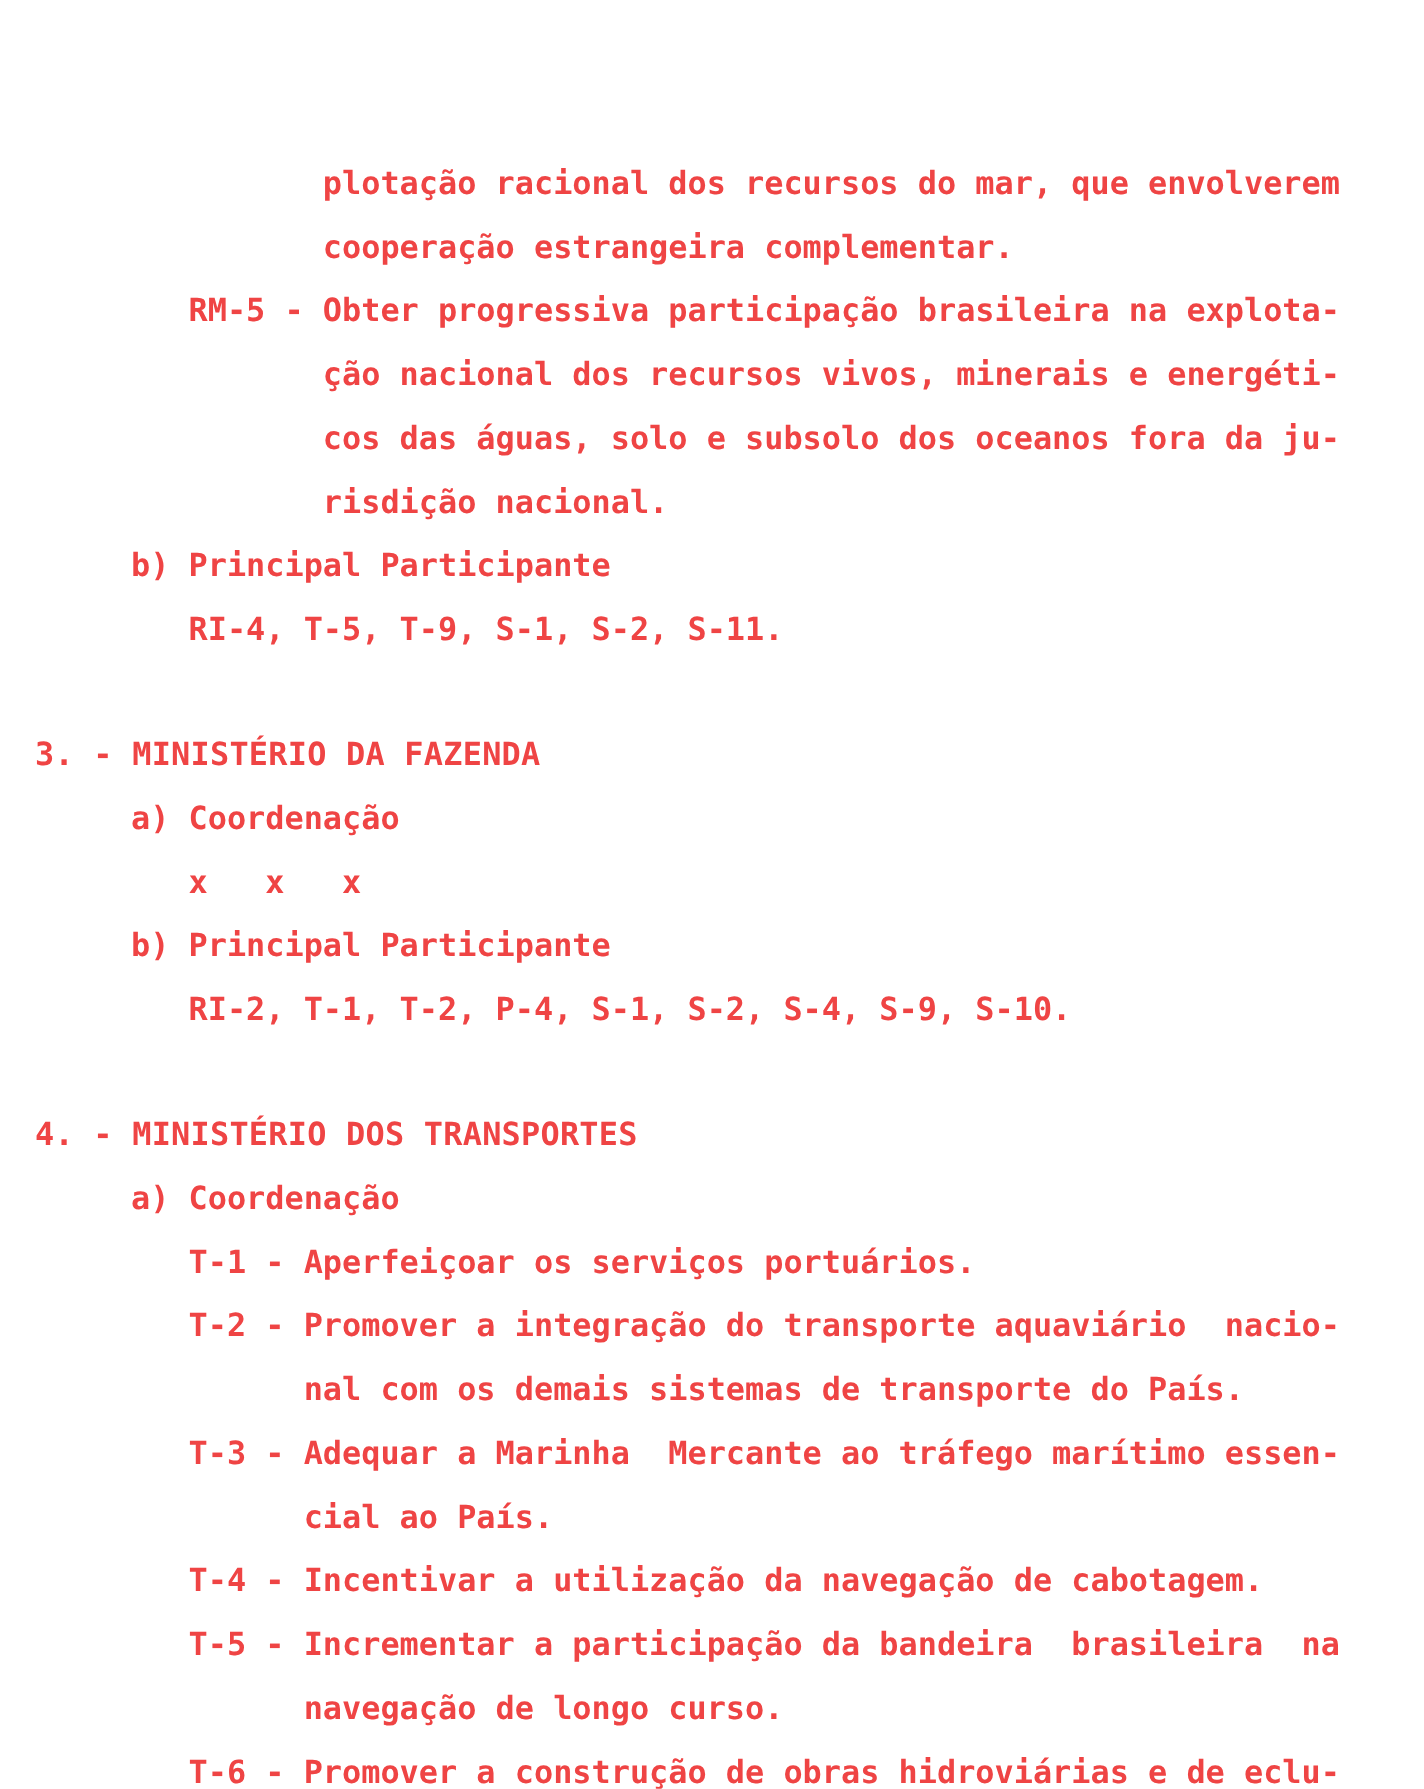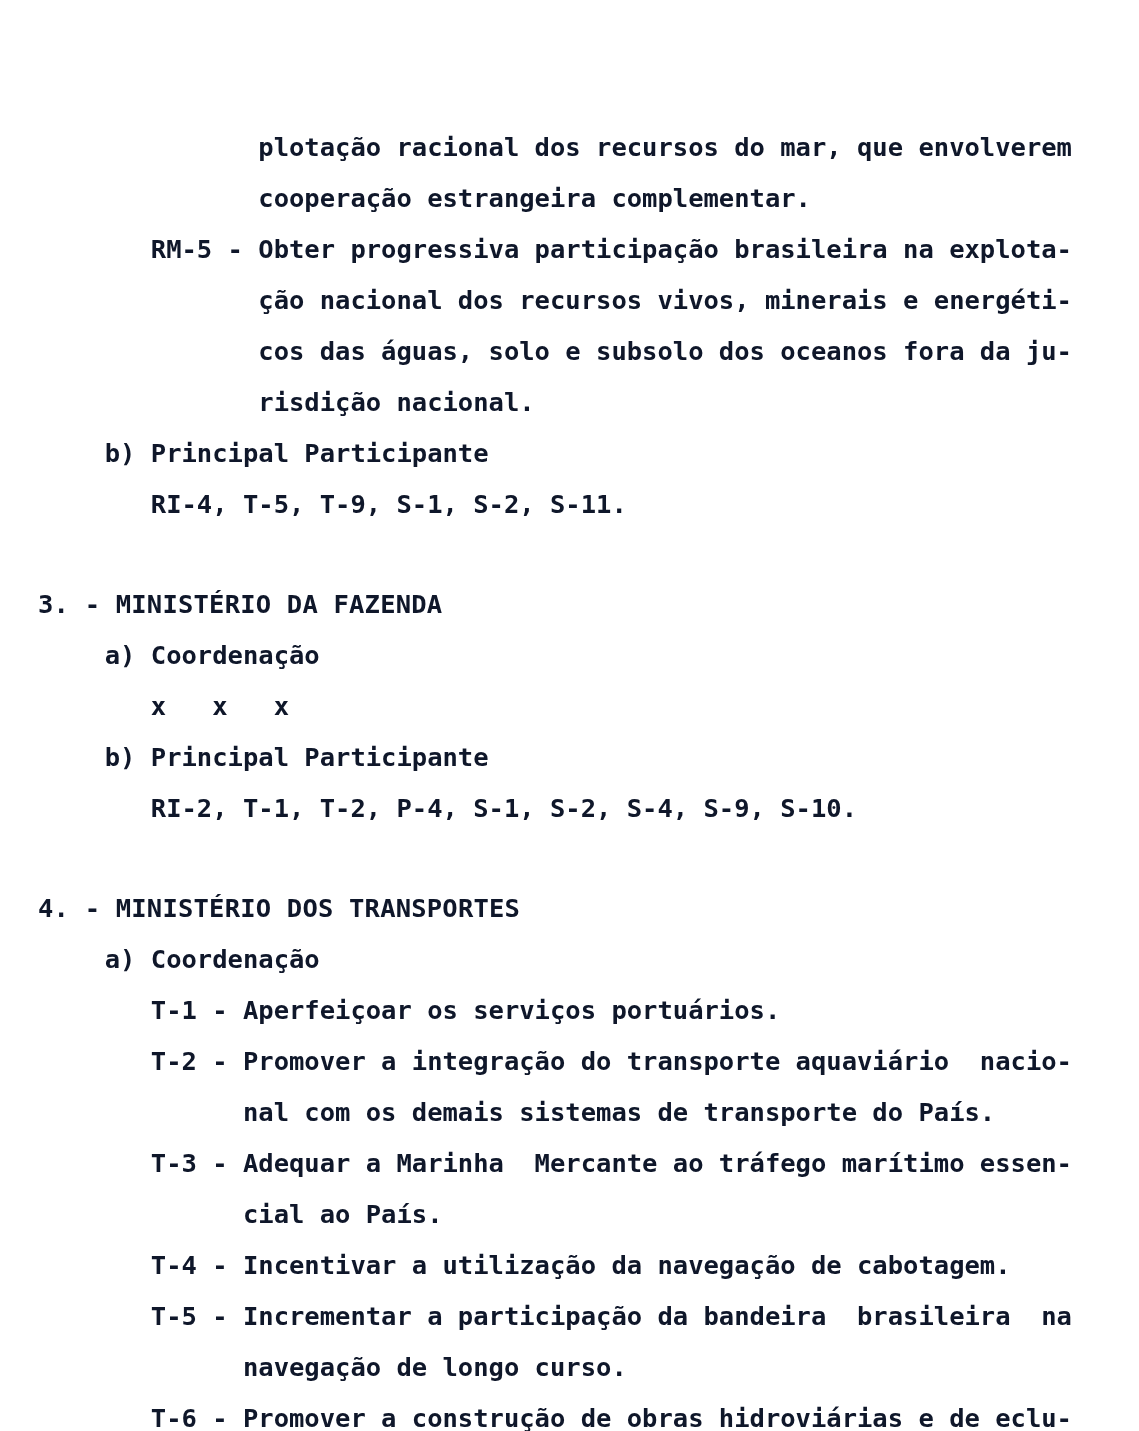--- a/index.html
+++ b/index.html
@@ -27,21 +27,20 @@
   }
   .line {
     height: 51px;
     white-space: pre;
   }
   .line.blank {
     height: 49px;
   }
   .line.heading {
     letter-spacing: 0.2px;
-    margin-left: 10px;
   }
 </style>
 </head>
 <body style="background: rgb(255, 255, 255);">
 
-<div class="doc" style="color: #0f172a;">
+<div class="doc" style="color: #ef4444;">
   <div><div class="line" style="padding-left: 15ch;">plotação racional dos recursos do mar, que envolverem</div><div class="line" style="padding-left: 15ch;">cooperação estrangeira complementar.</div><div class="line" style="padding-left: 8ch;">RM-5 - Obter progressiva participação brasileira na explota-</div><div class="line" style="padding-left: 15ch;">ção nacional dos recursos vivos, minerais e energéti-</div><div class="line" style="padding-left: 15ch;">cos das águas, solo e subsolo dos oceanos fora da ju-</div><div class="line" style="padding-left: 15ch;">risdição nacional.</div><div class="line" style="padding-left: 5ch;">b) Principal Participante</div><div class="line" style="padding-left: 8ch;">RI-4, T-5, T-9, S-1, S-2, S-11.</div><div class="line blank"></div><div class="line heading" style="padding-left: 0ch;">3. - MINISTÉRIO DA FAZENDA</div><div class="line" style="padding-left: 5ch;">a) Coordenação</div><div class="line" style="padding-left: 8ch;">x   x   x</div><div class="line" style="padding-left: 5ch;">b) Principal Participante</div><div class="line" style="padding-left: 8ch;">RI-2, T-1, T-2, P-4, S-1, S-2, S-4, S-9, S-10.</div><div class="line blank"></div><div class="line heading" style="padding-left: 0ch;">4. - MINISTÉRIO DOS TRANSPORTES</div><div class="line" style="padding-left: 5ch;">a) Coordenação</div><div class="line" style="padding-left: 8ch;">T-1 - Aperfeiçoar os serviços portuários.</div><div class="line" style="padding-left: 8ch;">T-2 - Promover a integração do transporte aquaviário  nacio-</div><div class="line" style="padding-left: 14ch;">nal com os demais sistemas de transporte do País.</div><div class="line" style="padding-left: 8ch;">T-3 - Adequar a Marinha  Mercante ao tráfego marítimo essen-</div><div class="line" style="padding-left: 14ch;">cial ao País.</div><div class="line" style="padding-left: 8ch;">T-4 - Incentivar a utilização da navegação de cabotagem.</div><div class="line" style="padding-left: 8ch;">T-5 - Incrementar a participação da bandeira  brasileira  na</div><div class="line" style="padding-left: 14ch;">navegação de longo curso.</div><div class="line" style="padding-left: 8ch;">T-6 - Promover a construção de obras hidroviárias e de eclu-</div></div>
 </div>
 
 </body></html>

